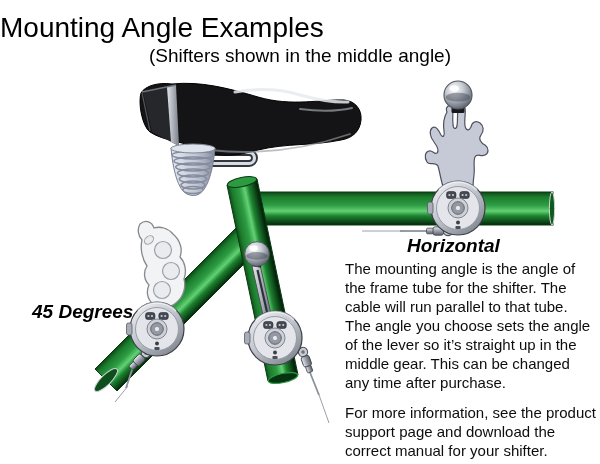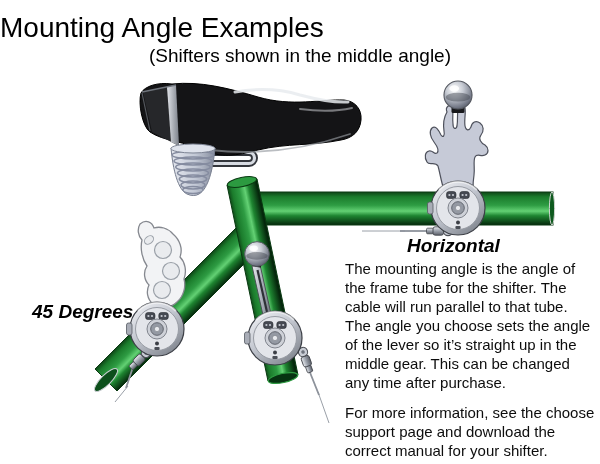--- a/index.html
+++ b/index.html
@@ -209,16 +209,16 @@
       <use href="#cableFitting" transform="translate(303,352) rotate(-110)"></use>
       <use href="#shifterBody" transform="translate(275,338)"></use>
     </g>
   </svg>
 
   <div class="angle-label lbl-45">45 Degrees</div>
   <div class="angle-label lbl-horizontal">Horizontal</div>
 
   <div class="desc">
     <p>The mounting angle is the angle of the frame tube for the shifter.  The cable will run parallel to that tube.  The angle you choose sets the angle of the lever so it’s straight up in the middle gear.  This can be changed any time after purchase.</p>
-    <p>For more information, see the choose support page and download the correct manual for your shifter.</p>
+    <p>For more information, see the product support page and download the correct manual for your shifter.</p>
   </div>
 
 </div>
 
 </body></html>

